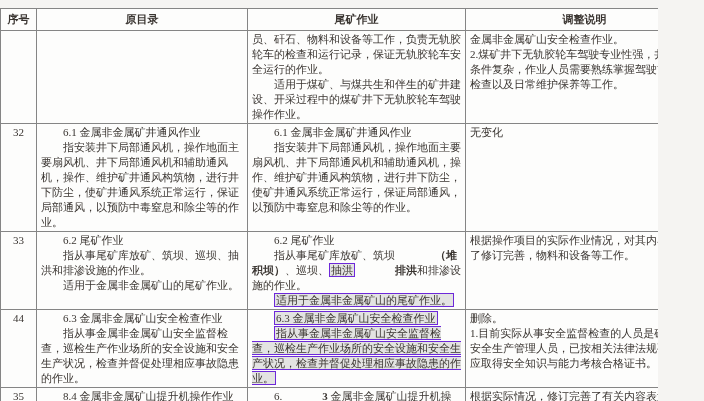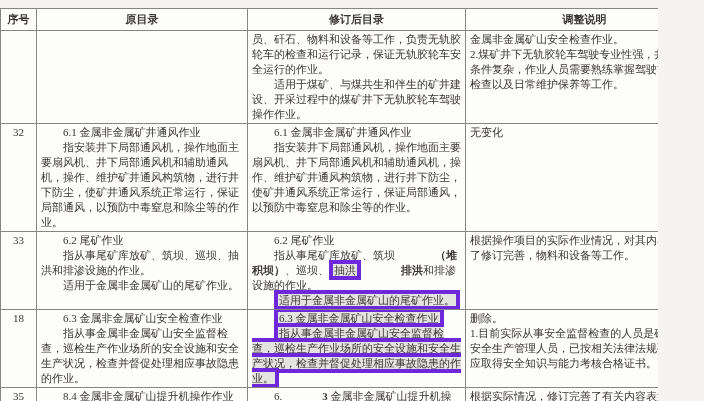--- a/index.html
+++ b/index.html
@@ -19,39 +19,39 @@
   }
   table.rev th {
     font-weight:bold; text-align:center; padding:3px 2px;
     height:15px;
   }
   td.no { text-align:center; vertical-align:middle; padding:1px 1px; }
   p.para { margin:0; }
   p.ind { text-indent:2em; }
   .seg-bold { font-weight:bold;padding-left:40px; }
   .seg-box {
-    background:#e3e3e2; border:4px solid #6d28d9; padding:0 1px;
+    background:#e3e3e2; border:1px solid #6d28d9; padding:0 1px;
   }
 </style>
 </head>
 <body>
 
 <div class="page">
   <table class="rev">
     <colgroup>
       <col style="width:36px">
       <col style="width:211px">
       <col style="width:218px">
       <col style="width:238px">
     </colgroup>
     <thead>
       <tr>
         <th>序号</th>
         <th>原目录</th>
-        <th>修订后目录</th>
+        <th>尾矿作业</th>
         <th>调整说明</th>
       </tr>
     </thead>
     <tbody id="tbody">
         <tr>
           <td class="no"></td>
           <td></td>
           <td>
             <p class="para"><span>员、矸石、物料和设备等工作，负责无轨胶轮车的检查和运行记录，保证无轨胶轮车安全运行的作业。</span></p>
             <p class="para ind"><span>适用于煤矿、与煤共生和伴生的矿井建设、开采过程中的煤矿井下无轨胶轮车驾驶操作作业。</span></p>
@@ -85,21 +85,21 @@
           <td>
             <p class="para ind"><span>6.2 尾矿作业</span></p>
             <p class="para ind"><span>指从事尾矿库放矿、筑坝</span><span class="seg-bold">（堆积坝）</span><span>、巡坝、</span><span class="seg-box">抽洪</span><span class="seg-bold">排洪</span><span>和排渗设施的作业。</span></p>
             <p class="para ind"><span class="seg-box">适用于金属非金属矿山的尾矿作业。</span></p>
           </td>
           <td>
             <p class="para"><span>根据操作项目的实际作业情况，对其内容进行了修订完善，物料和设备等工作。</span></p>
           </td>
         </tr>
         <tr>
-          <td class="no">18</td>
+          <td class="no">44</td>
           <td>
             <p class="para ind"><span>6.3 金属非金属矿山安全检查作业</span></p>
             <p class="para ind"><span>指从事金属非金属矿山安全监督检查，巡检生产作业场所的安全设施和安全生产状况，检查并督促处理相应事故隐患的作业。</span></p>
           </td>
           <td>
             <p class="para ind"><span class="seg-box">6.3 金属非金属矿山安全检查作业</span></p>
             <p class="para ind"><span class="seg-box">指从事金属非金属矿山安全监督检查，巡检生产作业场所的安全设施和安全生产状况，检查并督促处理相应事故隐患的作业。</span></p>
           </td>
           <td>
             <p class="para"><span>删除。</span></p>

